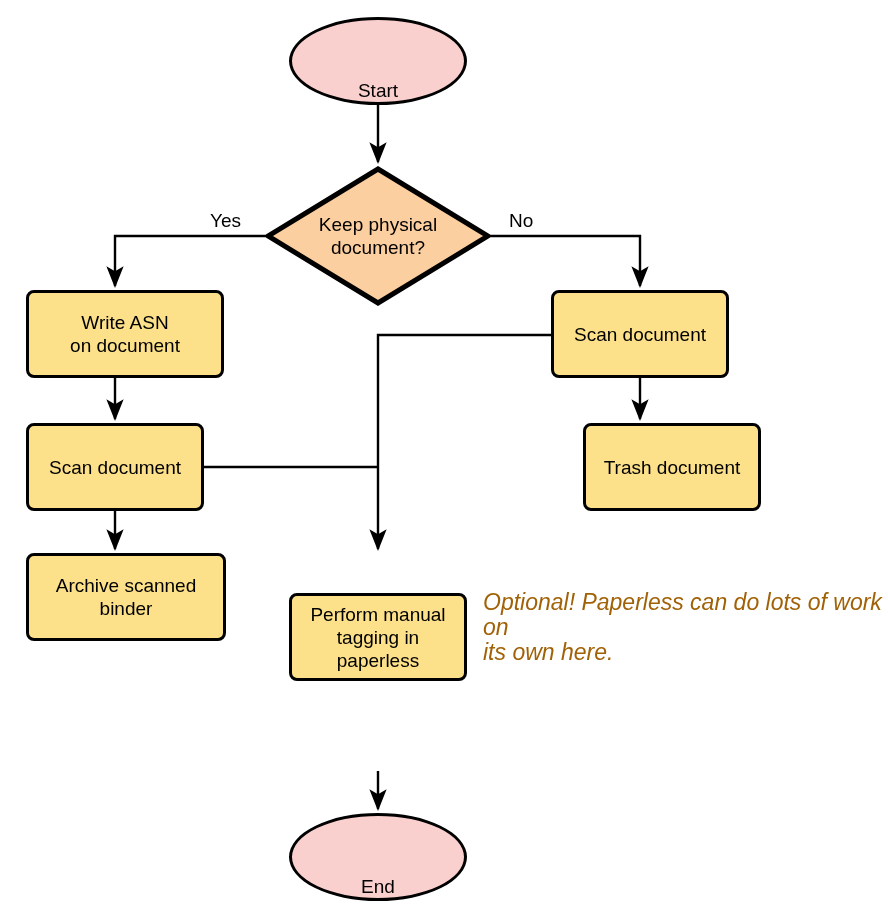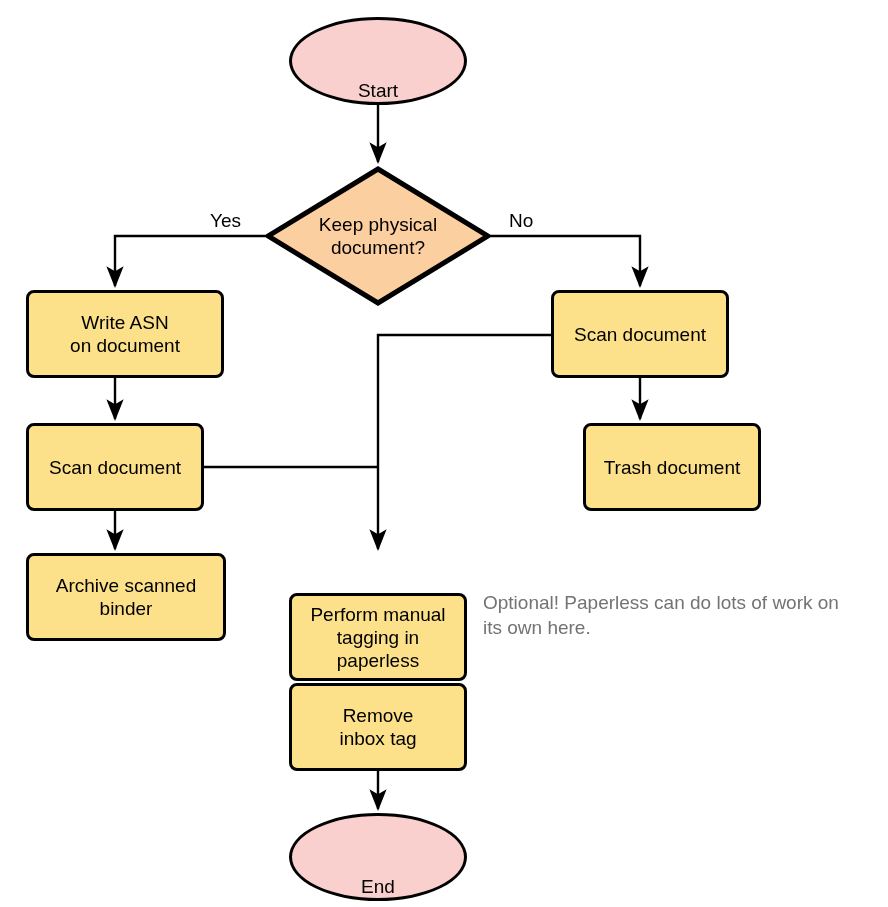--- a/index.html
+++ b/index.html
@@ -66,23 +66,24 @@
   .edge-label {
     position: absolute;
     font-size: 19px;
     line-height: 22px;
     color: #000000;
     z-index: 4;
     white-space: nowrap;
   }
   .annotation {
     position: absolute;
-    font-size: 19px;
+    font-size: 23px;
     line-height: 25px;
-    color: #737373;
+    font-style: italic;
+    color: #a16207;
     z-index: 4;
   }
 </style>
 </head>
 <body>
 
 <div id="canvas">
 
   <svg class="edges" viewBox="0 0 888 907" xmlns="http://www.w3.org/2000/svg">
     <defs>
@@ -153,26 +154,20 @@
   </div>
 
   <div class="node node-process" style="left:289px; top:553px; width:178px; height:88px;margin-top:40px;">
     <div>
       <div>Perform manual</div>
       <div>tagging in</div>
       <div>paperless</div>
     </div>
   </div>
 
-  <div class="node node-process" style="left:289px; top:683px; width:178px; height:88px;">
-    <div>
-      <div>Remove</div>
-      <div>inbox tag</div>
-    </div>
-  </div>
 
   <div class="node node-terminator" style="left:289px; top:813px; width:178px; height:88px;">
     <span>End</span>
   </div>
 
   <div class="edge-label" style="left:210px; top:210px;">Yes</div>
   <div class="edge-label" style="left:509px; top:210px;">No</div>
 
   <div class="annotation" style="left:483px; top:590px; width:400px;">
     <div>Optional! Paperless can do lots of work on</div>

